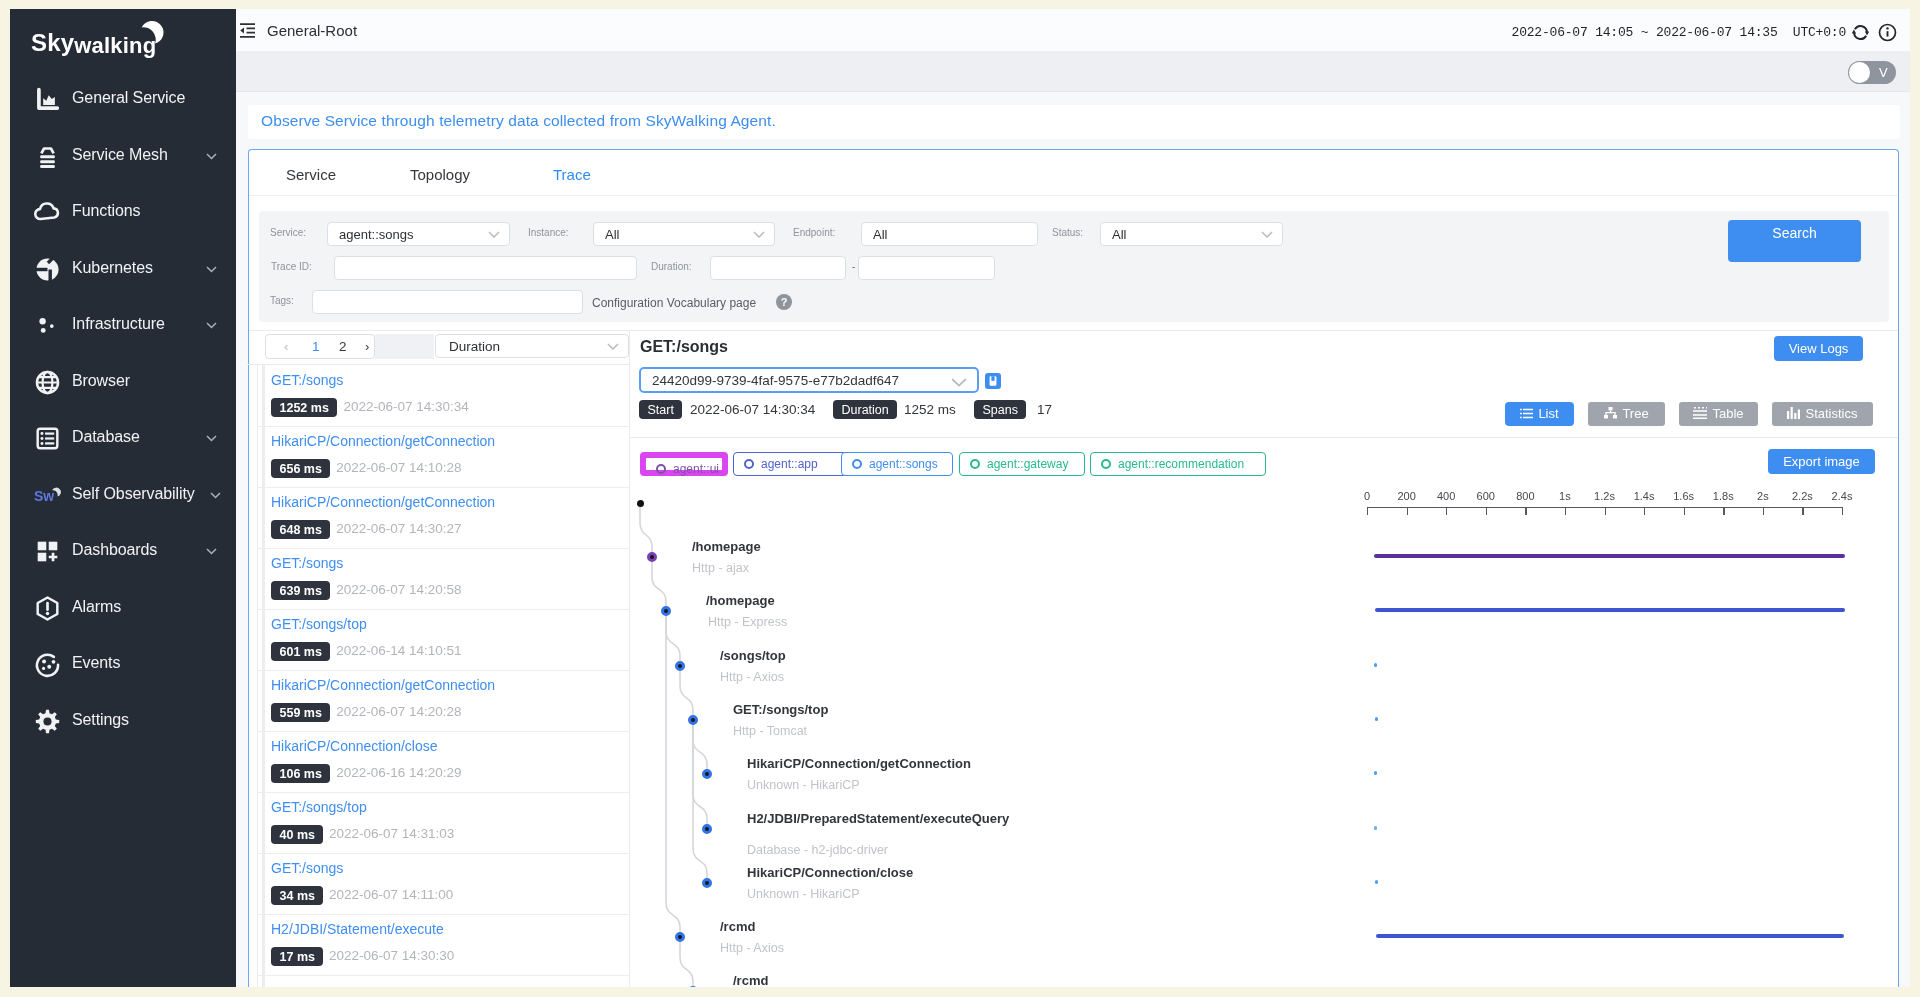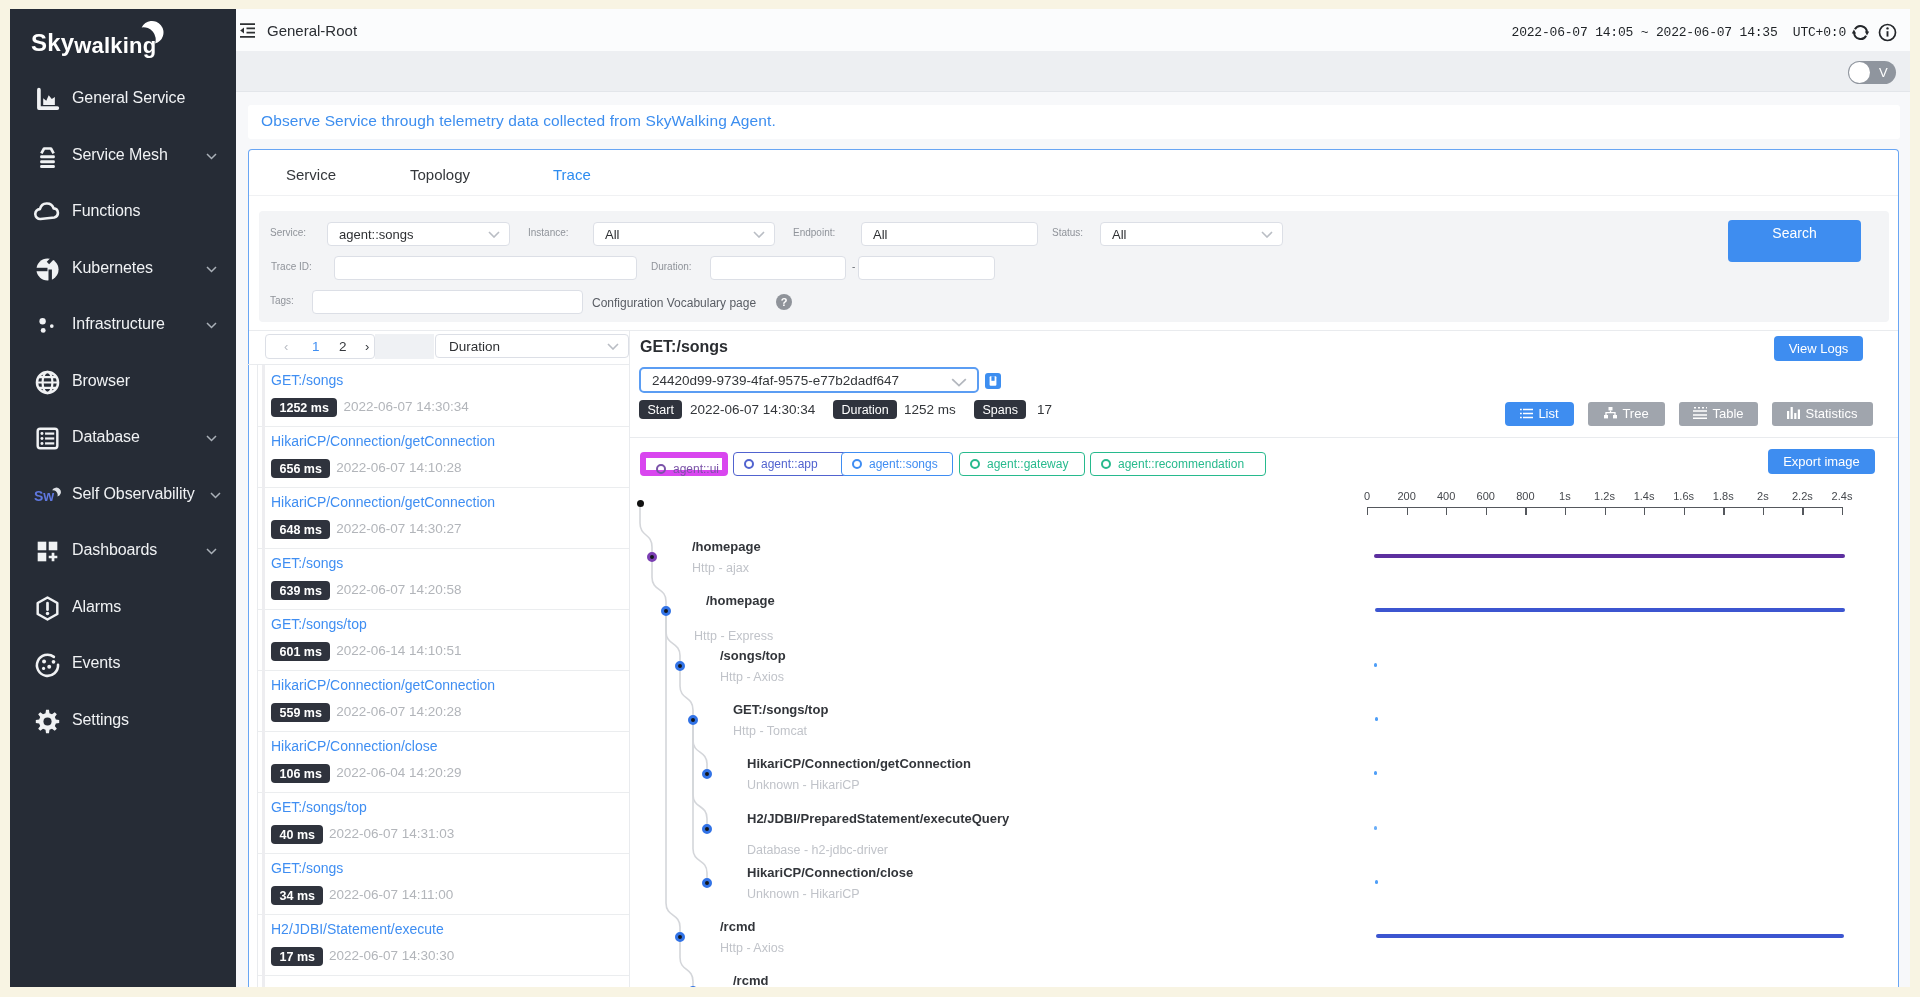--- a/index.html
+++ b/index.html
@@ -262,21 +262,21 @@
       <div class="ts" style="left:79.2px;">2022-06-14 14:10:51</div>
     </div>
 <div class="titem" style="top:662px;">
       <div class="tt">HikariCP/Connection/getConnection</div>
       <span class="bg dk">559 ms</span>
       <div class="ts" style="left:79.2px;">2022-06-07 14:20:28</div>
     </div>
 <div class="titem" style="top:723px;">
       <div class="tt">HikariCP/Connection/close</div>
       <span class="bg dk">106 ms</span>
-      <div class="ts" style="left:79.2px;">2022-06-04 14:20:29</div>
+      <div class="ts" style="left:79.2px;">2022-06-16 14:20:29</div>
     </div>
 <div class="titem" style="top:784px;">
       <div class="tt">GET:/songs/top</div>
       <span class="bg dk">40 ms</span>
       <div class="ts" style="left:72.0px;">2022-06-07 14:31:03</div>
     </div>
 <div class="titem" style="top:845px;">
       <div class="tt">GET:/songs</div>
       <span class="bg dk">34 ms</span>
       <div class="ts" style="left:72.0px;">2022-06-07 14:11:00</div>
@@ -373,21 +373,21 @@
 </svg>
 <div class="abs" style="left:627px;top:491px;width:7px;height:7px;border-radius:50%;background:#111;"></div>
 <div class="srow">
 <div class="t1" style="left:682px;top:530.0px;">/homepage</div>
 <div class="t2" style="left:682px;top:552.0px;">Http - ajax</div>
 <div class="dot" style="left:637px;top:543.0px;border:3px solid #7b3fb3;"></div>
 <div class="bar" style="left:1364px;top:545.0px;width:471px;background:#5c2f9f;"></div>
 </div>
 <div class="srow">
 <div class="t1" style="left:696px;top:584.3px;">/homepage</div>
-<div class="t2" style="left:684px;top:606.3px;margin-top:14px;">Http - Express</div>
+<div class="t2" style="left:698px;top:606.3px;">Http - Express</div>
 <div class="dot" style="left:651px;top:597.3px;border:3px solid #3273e6;"></div>
 <div class="bar" style="left:1365px;top:599.3px;width:470px;background:#3c55d0;"></div>
 </div>
 <div class="srow">
 <div class="t1" style="left:710px;top:638.6px;">/songs/top</div>
 <div class="t2" style="left:710px;top:660.6px;">Http - Axios</div>
 <div class="dot" style="left:665px;top:651.6px;border:3px solid #3273e6;"></div>
 <div class="bar" style="left:1364px;top:653.6px;width:3px;background:#4e9ef7;"></div>
 </div>
 <div class="srow">

